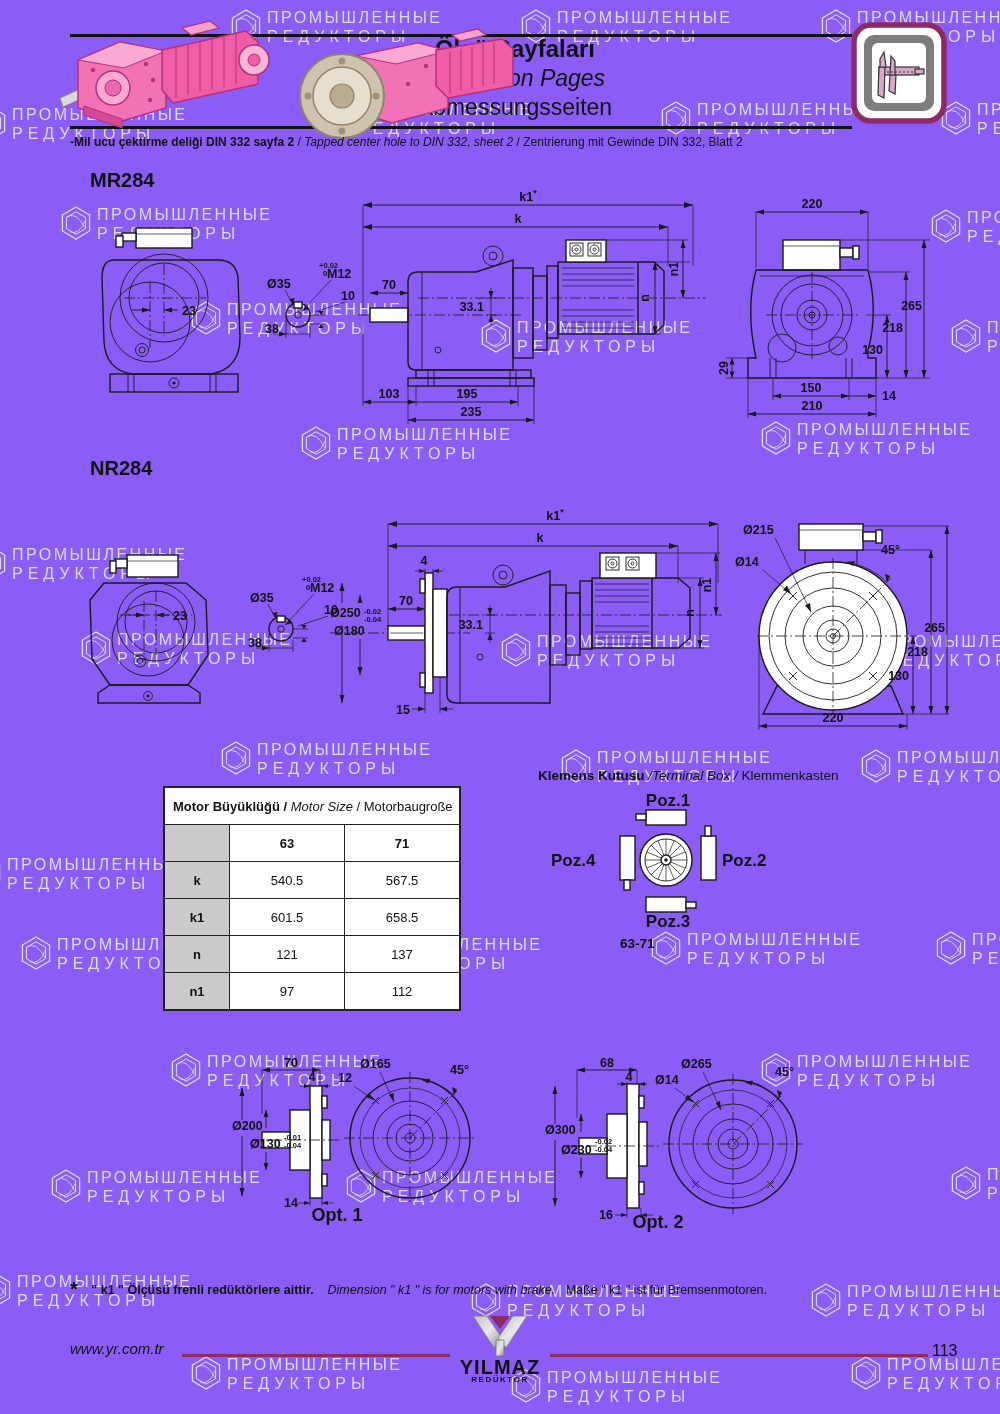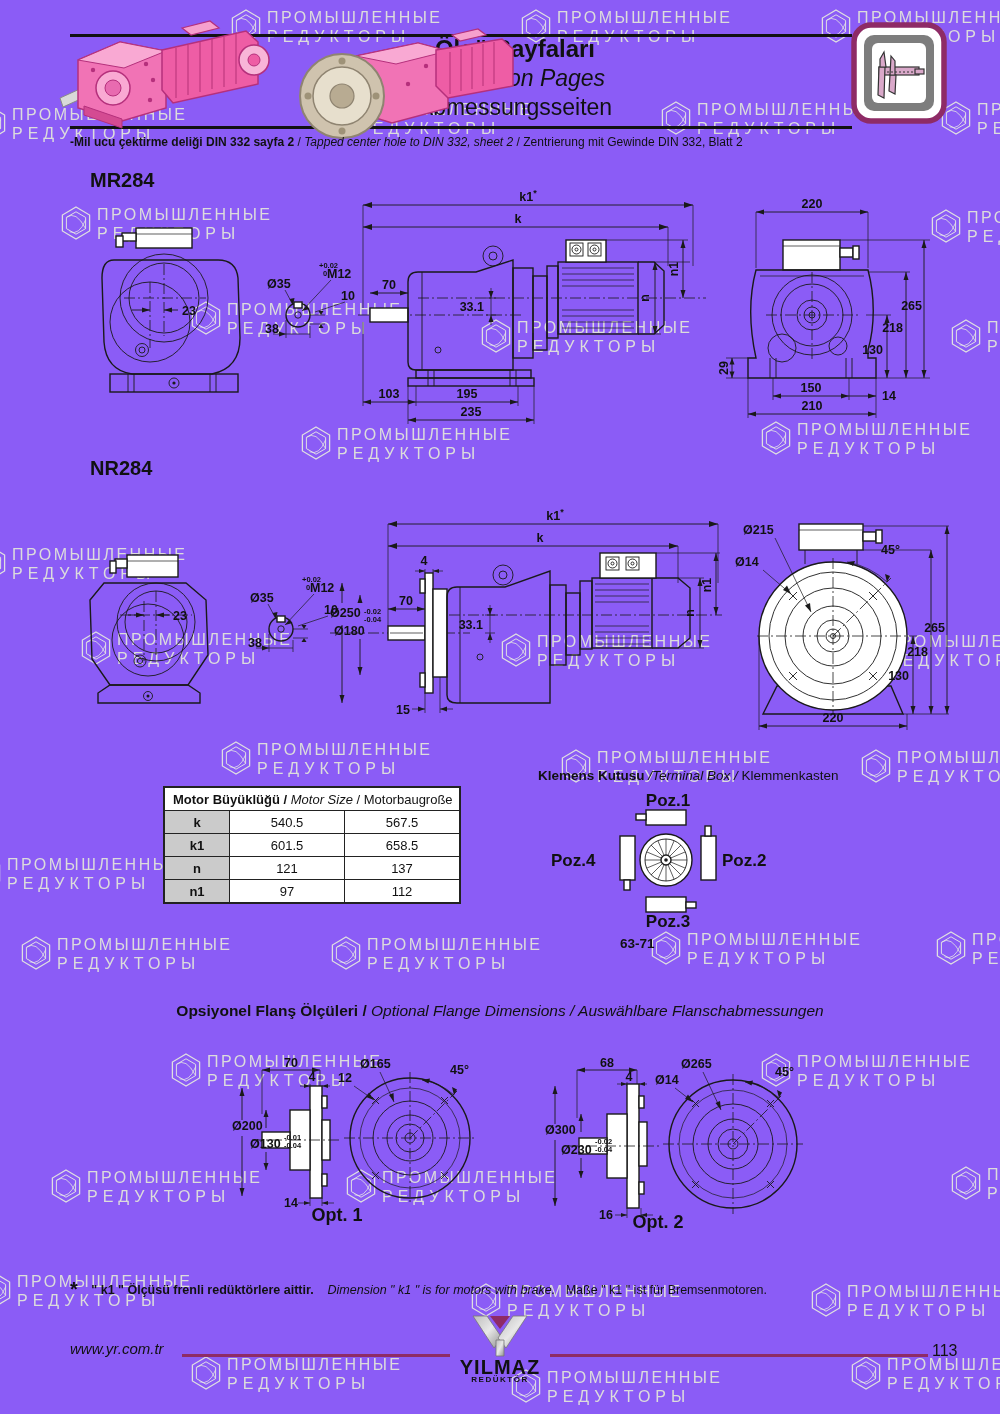--- a/index.html
+++ b/index.html
@@ -29,21 +29,21 @@
   .d  { stroke:#1a1a1a; stroke-width:0.9; fill:none; }
   .th { stroke:#1a1a1a; stroke-width:0.7; fill:none; }
   .cl { stroke:#1a1a1a; stroke-width:0.8; fill:none; stroke-dasharray:11 3 2 3; }
   .ah { fill:#1a1a1a; stroke:none; }
   text.dm  { font:bold 12.5px "Liberation Sans",sans-serif; fill:#111; }
   text.m   { text-anchor:middle; }
   text.e   { text-anchor:end; }
   text.sm  { font:bold 7.5px "Liberation Sans",sans-serif; fill:#111; }
   
   .dim-table { border-collapse:collapse; position:absolute; left:163px; top:786px; background:#fff; }
-  .dim-table td { border:1.5px solid #222; font-size:13px; text-align:center; padding:0 6px; height:22px; }
+  .dim-table td { border:1.5px solid #222; font-size:13px; text-align:center; padding:7px 6px; height:22px; }
   .dim-table .ttl { font-weight:bold; text-align:left; padding-left:8px; }
   .dim-table .ttl i { font-weight:normal; font-style:italic; }
   .dim-table .ttl span.nrm { font-weight:normal; font-style:normal; }
   .dim-table .gray { background:#cbcbcb; font-weight:bold; }
   .dim-table .lbl { background:#cbcbcb; font-weight:bold; width:52px; }
   .dim-table .val { width:102px; background:#fff; }
   
   .term-title { position:absolute; left:538px; top:768px; font-size:13.5px; white-space:nowrap; }
   .poz { position:absolute; font-size:17px; font-weight:bold; }
   .term-cap { position:absolute; font-size:13.5px; font-weight:bold; }
@@ -1006,20 +1006,25 @@
     <table class="dim-table" style="border:2.5px solid #222;">
       <tbody>
         <tr>
           <td colspan="3" class="ttl">
             <b>Motor Büyüklüğü /</b>
             <i>Motor Size</i>
             <span class="nrm">/ Motorbaugroße</span>
           </td>
         </tr>
         <tr>
+          <td class="lbl"></td>
+          <td class="gray val">63</td>
+          <td class="gray val">71</td>
+        </tr>
+        <tr>
           <td class="lbl">k</td>
           <td class="val">540.5</td>
           <td class="val">567.5</td>
         </tr>
         <tr>
           <td class="lbl">k1</td>
           <td class="val">601.5</td>
           <td class="val">658.5</td>
         </tr>
         <tr>
@@ -1063,24 +1068,20 @@
           <line x1="63" y1="37" x2="33" y2="67"></line>
         <line x1="40" y1="33" x2="56" y2="71"></line>
           <line x1="56" y1="33" x2="40" y2="71"></line>
         <line x1="29" y1="44" x2="67" y2="60"></line>
           <line x1="29" y1="60" x2="67" y2="44"></line>
       </g>
       <circle cx="48" cy="52" r="5" class="of"></circle>
         <circle cx="48" cy="52" r="1.8" class="ah"></circle>
     </svg>
 
-    <div class="flange-title">
-      <b>Opsiyonel Flanş Ölçüleri /</b>
-      <i>Optional Flange Dimensions / Auswählbare Flanschabmessungen</i>
-    </div>
 
     <svg class="abs" style="left:232px; top:1058px;" width="250" height="150" viewBox="0 0 250 150">
       <line x1="30" y1="12" x2="88" y2="12" class="d"></line>
       <path class="ah" d="M30,12 l8,-2.6 v5.2 z"></path>
         <path class="ah" d="M88,12 l-8,-2.6 v5.2 z"></path>
       <line x1="30" y1="12" x2="30" y2="56" class="th"></line>
         <line x1="88" y1="12" x2="88" y2="28" class="th"></line>
       <text x="59" y="9" class="dm m">70</text>
       <text x="80" y="23" class="dm m">4</text>
       <line x1="78" y1="26" x2="78" y2="30" class="th"></line>

